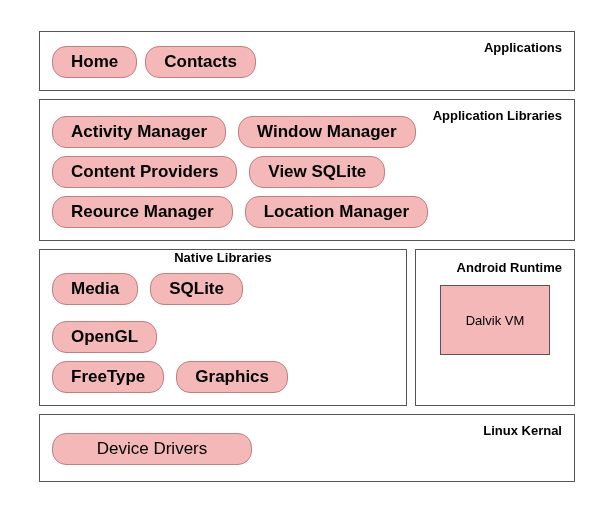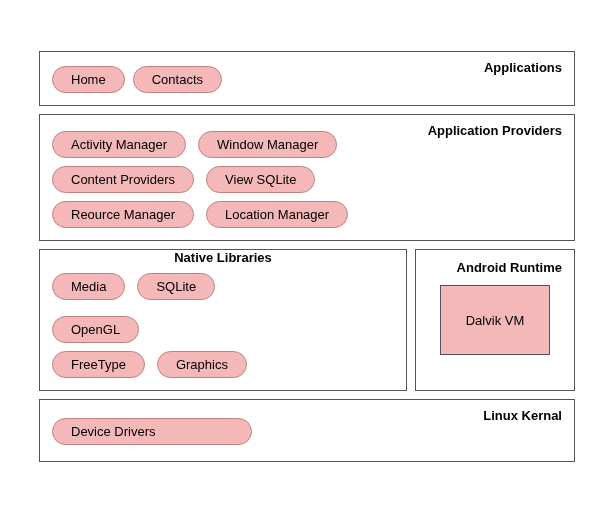--- a/index.html
+++ b/index.html
@@ -36,23 +36,24 @@
       display: flex;
       flex-wrap: wrap;
       gap: 8px;
       margin-top: 6px;
     }
     .pill {
       background: #f4b8b8;
       border: 1.5px solid #c08080;
       border-radius: 14px;
       padding: 5px 18px;
-      font-size: 13px;
+      font-size: 17px;
       color: #000;
       white-space: nowrap;
+      font-weight: bold;
     }
     
     .applications-layer .pill-row {
       margin-top: 4px;
     }
     .appframework-row {
       display: flex;
       gap: 12px;
     }
     
@@ -110,42 +111,42 @@
       top: 8px;
       right: 12px;
       font-weight: bold;
       font-size: 13px;
     }
     .linux-pill {
       background: #f4b8b8;
       border: 1.5px solid #c08080;
       border-radius: 14px;
       padding: 5px 18px;
-      font-size: 13px;
+      font-size: 17px;
       display: inline-block;
       margin-top: 8px;
       width: 200px;
-      text-align: left;
+      text-align: center;
     }
   </style>
 </head>
 <body>
 
 <div class="diagram">
 
   <div class="layer applications-layer">
     <span class="layer-label">Applications</span>
     <div class="pill-row">
       <span class="pill">Home</span>
       <span class="pill">Contacts</span>
     </div>
   </div>
 
   <div class="layer appframework-layer">
-    <span class="layer-label">Application Providers</span>
+    <span class="layer-label">Application Libraries</span>
     <div class="appframework-layer">
       <div class="appframework-row" style="margin-top:6px;">
         <span class="pill">Activity Manager</span>
         <span class="pill">Window Manager</span>
       </div>
       <div class="appframework-row" style="margin-top:8px;">
         <span class="pill">Content Providers</span>
         <span class="pill">View SQLite</span>
       </div>
       <div class="appframework-row" style="margin-top:8px;">

